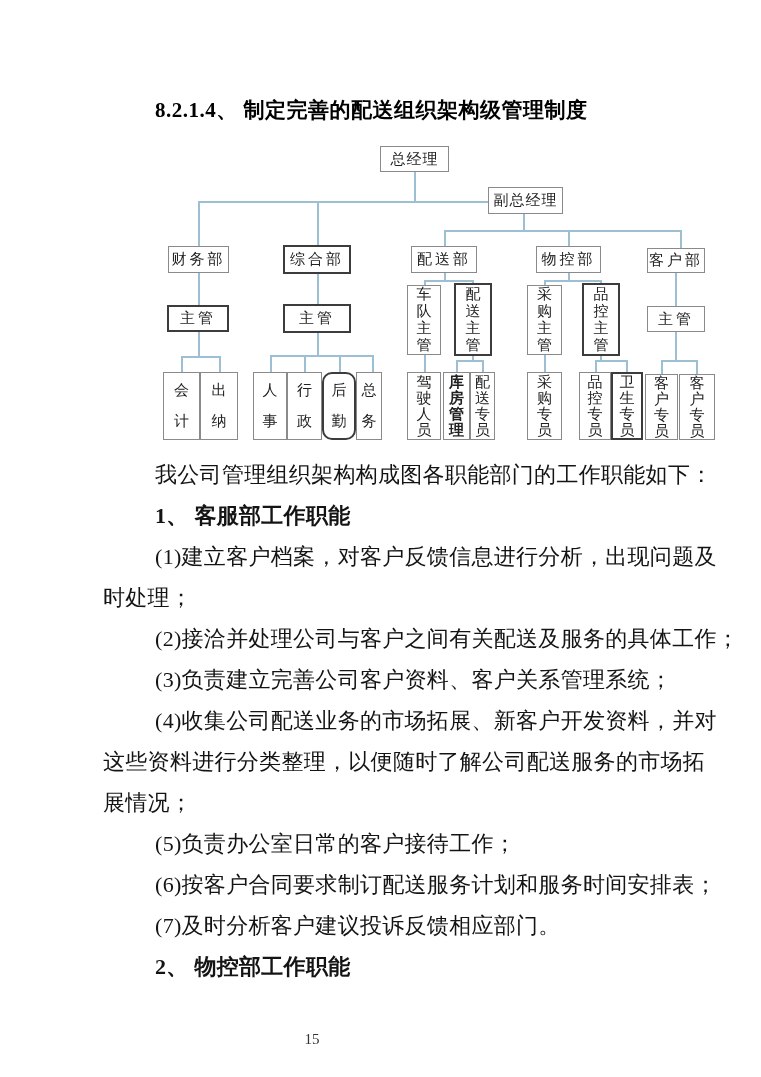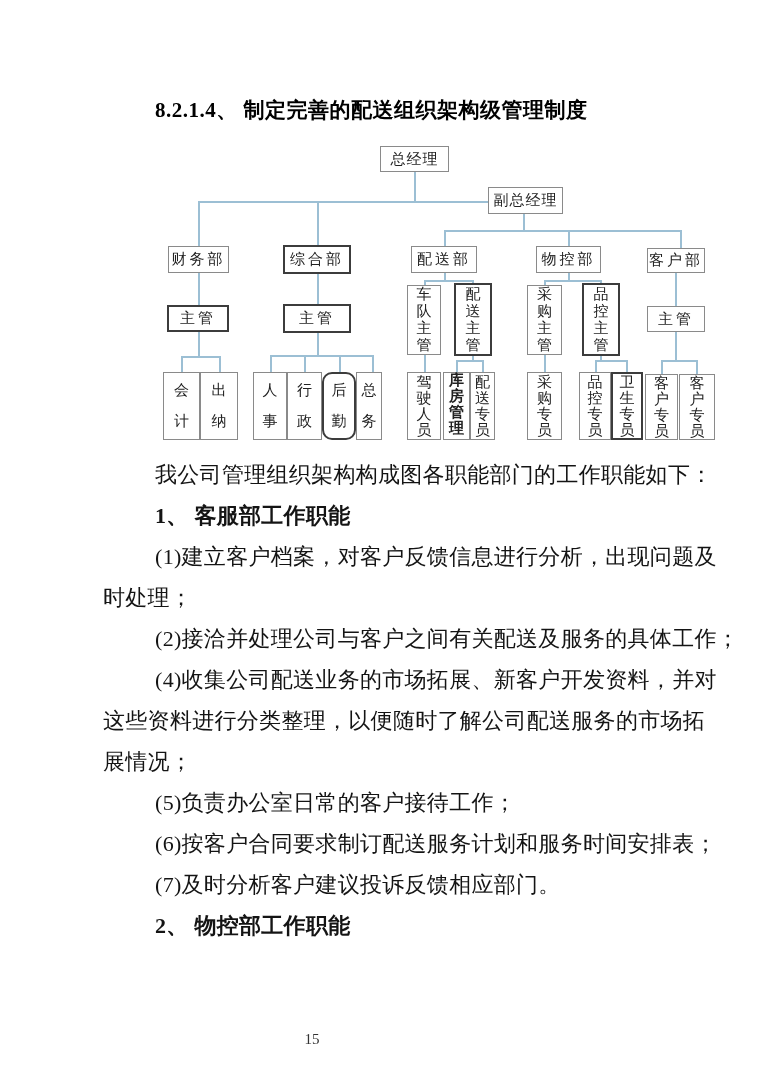--- a/index.html
+++ b/index.html
@@ -31,21 +31,21 @@
   .box.thick{border:2px solid #3c3c3c;}
   .vtxt{
     width:17px;
     word-break:break-all;
     text-align:center;
     display:block;
   }
   .lh2{line-height:31px;}
   .lh4{line-height:16px;}
   .lhsup{line-height:17px;}
-  .bold{font-weight:bold;font-family:Liberation Mono, monospace;}
+  .bold{font-weight:bold;}
   .cl{position:absolute;background:#9cbfd4;z-index:1;}
   .body-text{
     position:absolute;left:103px;top:454px;width:620px;
   }
   .line{
     height:41px;display:flex;align-items:center;
     font-size:22px;white-space:nowrap;letter-spacing:0.3px;
   }
   .line.in{padding-left:52px;}
   .line.hd{font-weight:bold;text-align:right;}
@@ -176,20 +176,21 @@
         <span class="vtxt lh4">客户专员</span>
       </div>
   </div>
 
   <div class="body-text">
     <div class="line in">我公司管理组织架构构成图各职能部门的工作职能如下：</div>
     <div class="line in hd">1、 客服部工作职能</div>
     <div class="line in">(1)建立客户档案，对客户反馈信息进行分析，出现问题及</div>
     <div class="line">时处理；</div>
     <div class="line in">(2)接洽并处理公司与客户之间有关配送及服务的具体工作；</div>
+    <div class="line in">(3)负责建立完善公司客户资料、客户关系管理系统；</div>
     <div class="line in">(4)收集公司配送业务的市场拓展、新客户开发资料，并对</div>
     <div class="line">这些资料进行分类整理，以便随时了解公司配送服务的市场拓</div>
     <div class="line">展情况；</div>
     <div class="line in">(5)负责办公室日常的客户接待工作；</div>
     <div class="line in">(6)按客户合同要求制订配送服务计划和服务时间安排表；</div>
     <div class="line in">(7)及时分析客户建议投诉反馈相应部门。</div>
     <div class="line in hd">2、 物控部工作职能</div>
   </div>
 
   <div class="pageno">15</div>

